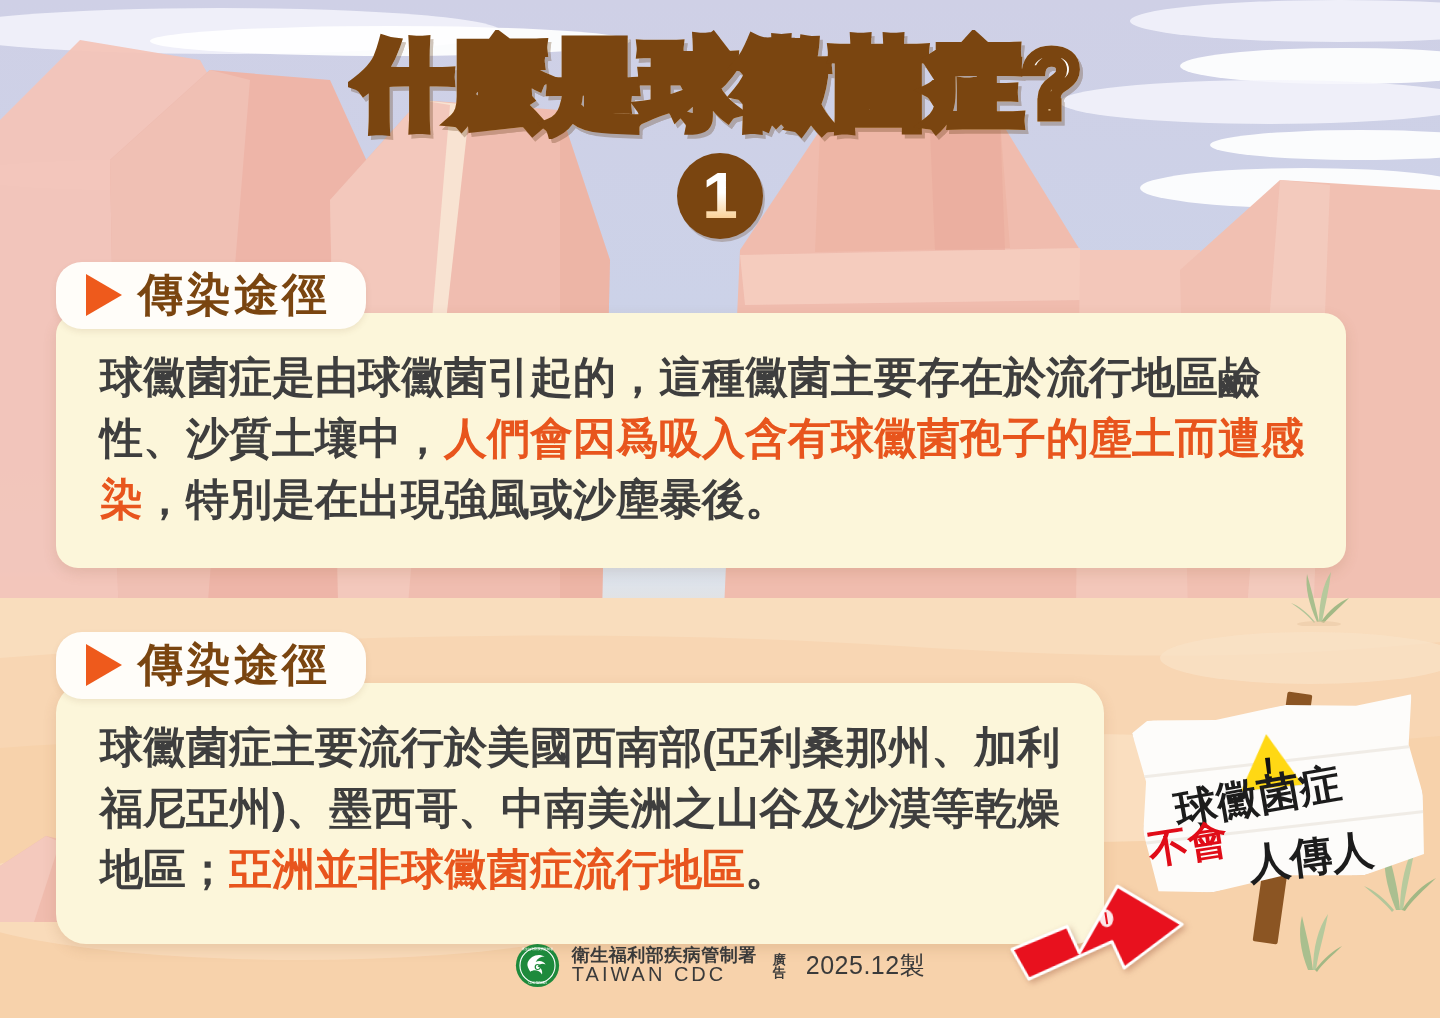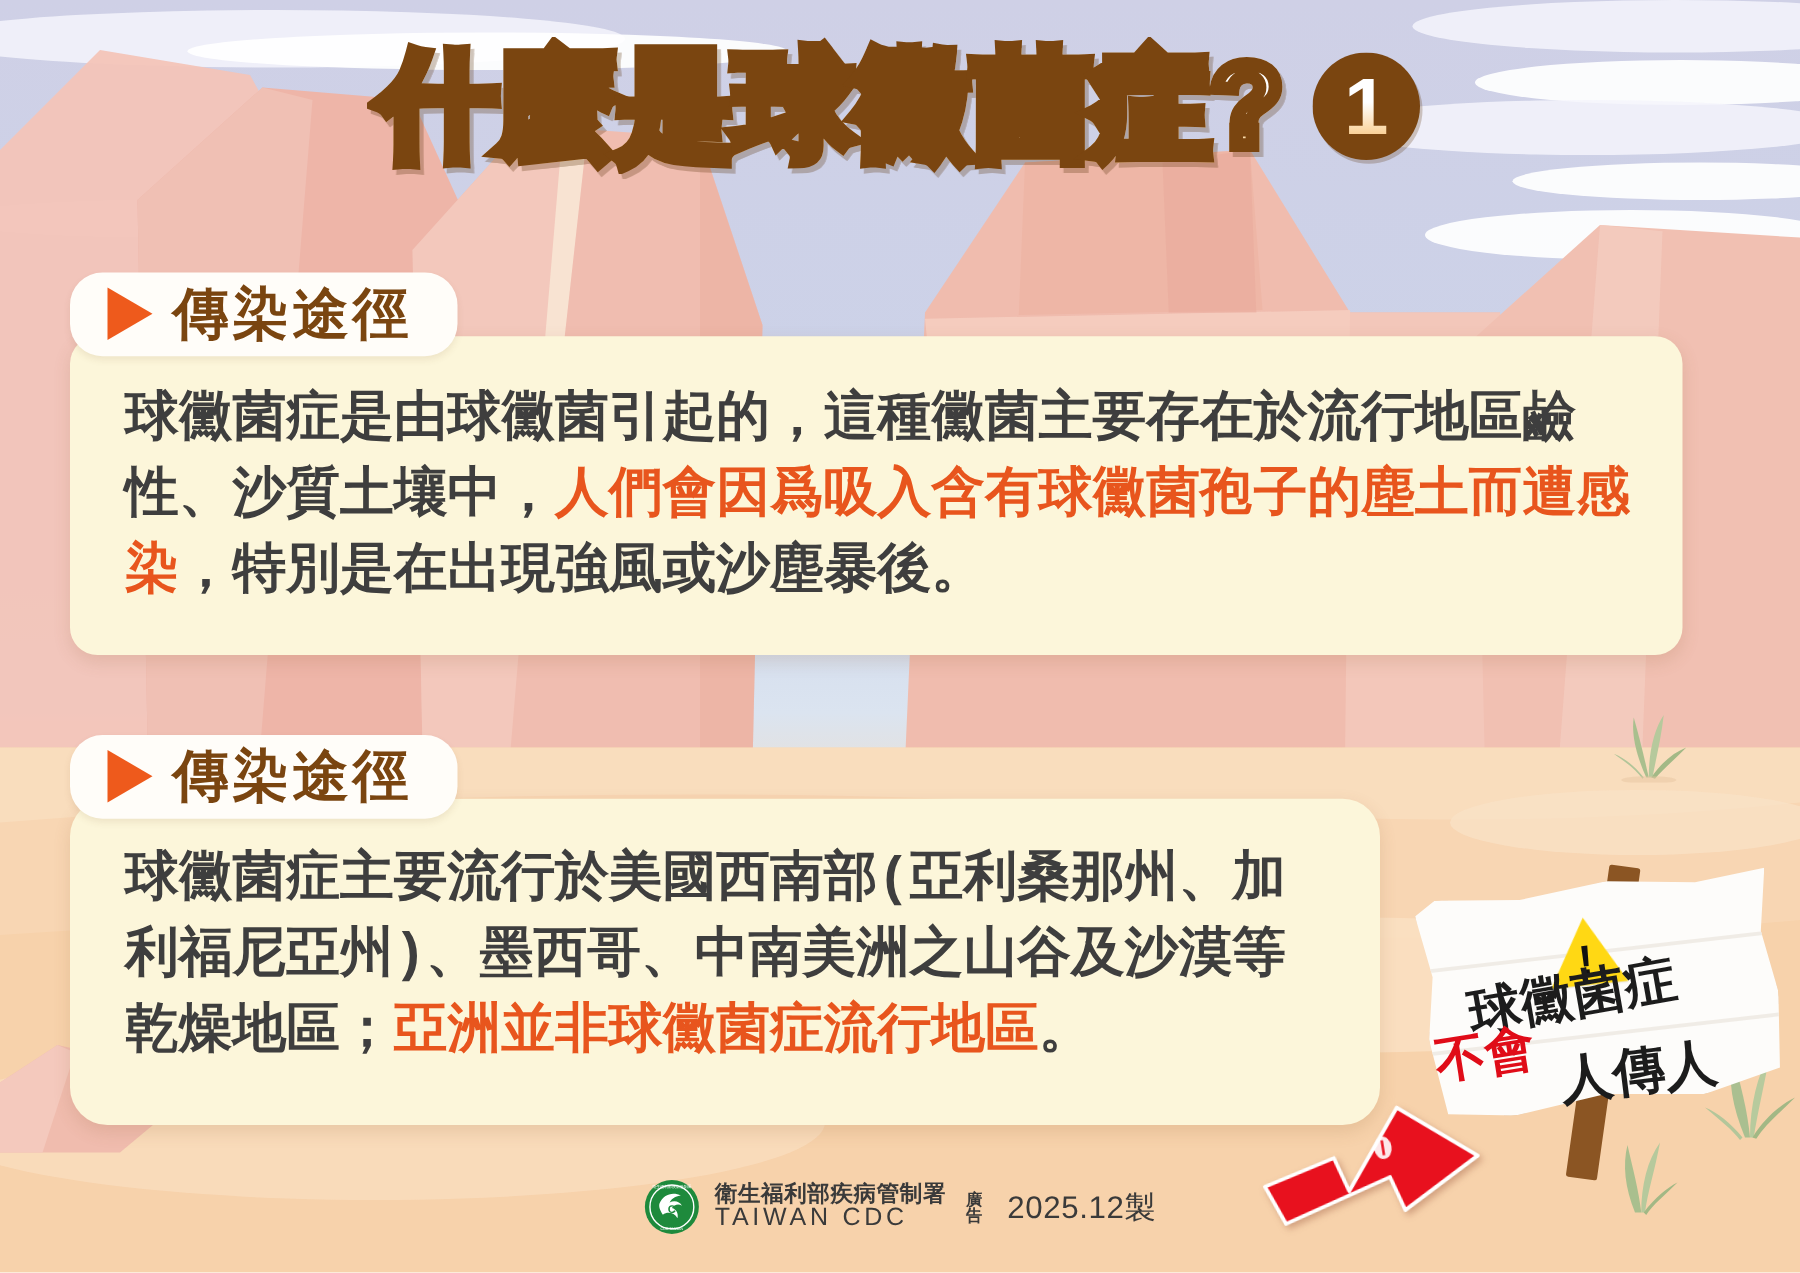--- a/index.html
+++ b/index.html
@@ -28,20 +28,21 @@
 
   
   .ground { position:absolute; left:0; right:0; bottom:0; height:420px;
             background:linear-gradient(180deg,#f7d9b4 0%, #f8d8b3 40%, #f6d2ab 100%); }
 
   
   .title-wrap {
     position:absolute; left:0; right:0; top:38px;
     display:flex; align-items:center; justify-content:center; gap:22px;
     z-index:30;
+    flex-direction:column;
   }
   .title {
     font-size:93px; font-weight:bold; letter-spacing:2px; line-height:1;
     background:linear-gradient(180deg,#ffffff 0%,#ffffff 42%,#fde3b9 66%,#f7c887 100%);
     -webkit-background-clip:text; background-clip:text; color:transparent;
     -webkit-text-stroke:11px #7a4510;
     paint-order:stroke fill;
     filter:drop-shadow(3px 4px 0 rgba(90,50,10,.28));
   }
   .badge-num {
@@ -52,21 +53,21 @@
     background-clip:padding-box;
     box-shadow:2px 3px 0 rgba(90,50,10,.25);
   }
   .badge-num span{
     background:linear-gradient(180deg,#ffffff 0%,#ffffff 45%,#fbd7a4 80%,#f6bb72 100%);
     -webkit-background-clip:text; background-clip:text; color:transparent;
     font-size:64px; font-weight:bold;
   }
 
   
-  .section { position:absolute; z-index:20; }
+  .section { position:absolute; z-index:20;margin-top:44px; }
   #section-transmission { left:56px; top:218px; width:1290px; }
   #section-endemic      { left:56px; top:588px; width:1290px; }
 
   .tab {
     position:relative; z-index:3;
     display:inline-flex; align-items:center; gap:16px;
     background:#fffdf9;
     border-radius:26px;
     padding:9px 36px 11px 30px;
     box-shadow:0 3px 6px rgba(120,80,40,.10);
@@ -91,21 +92,21 @@
 
   .card {
     position:relative; z-index:2;
     margin-top:-16px;
     background:#fcf6da;
     border-radius:30px;
     box-shadow:0 5px 14px rgba(140,95,50,.16);
     padding:34px 40px 38px 44px;
   }
   #section-transmission .card { min-height:240px;border-radius:22px; }
-  #section-endemic .card { min-height:220px; padding-bottom:44px;font-family:Liberation Mono, monospace; }
+  #section-endemic .card { min-height:220px; padding-bottom:44px; }
 
   .body-text {
     font-size:43px; font-weight:bold; color:#3e3e3e;
     line-height:1.42; letter-spacing:0px;
   }
   .hl { color:#e8551d; }
 
   
   .signboard { position:absolute; z-index:25; left:1122px; top:688px; width:318px; height:250px; }
   .post {

